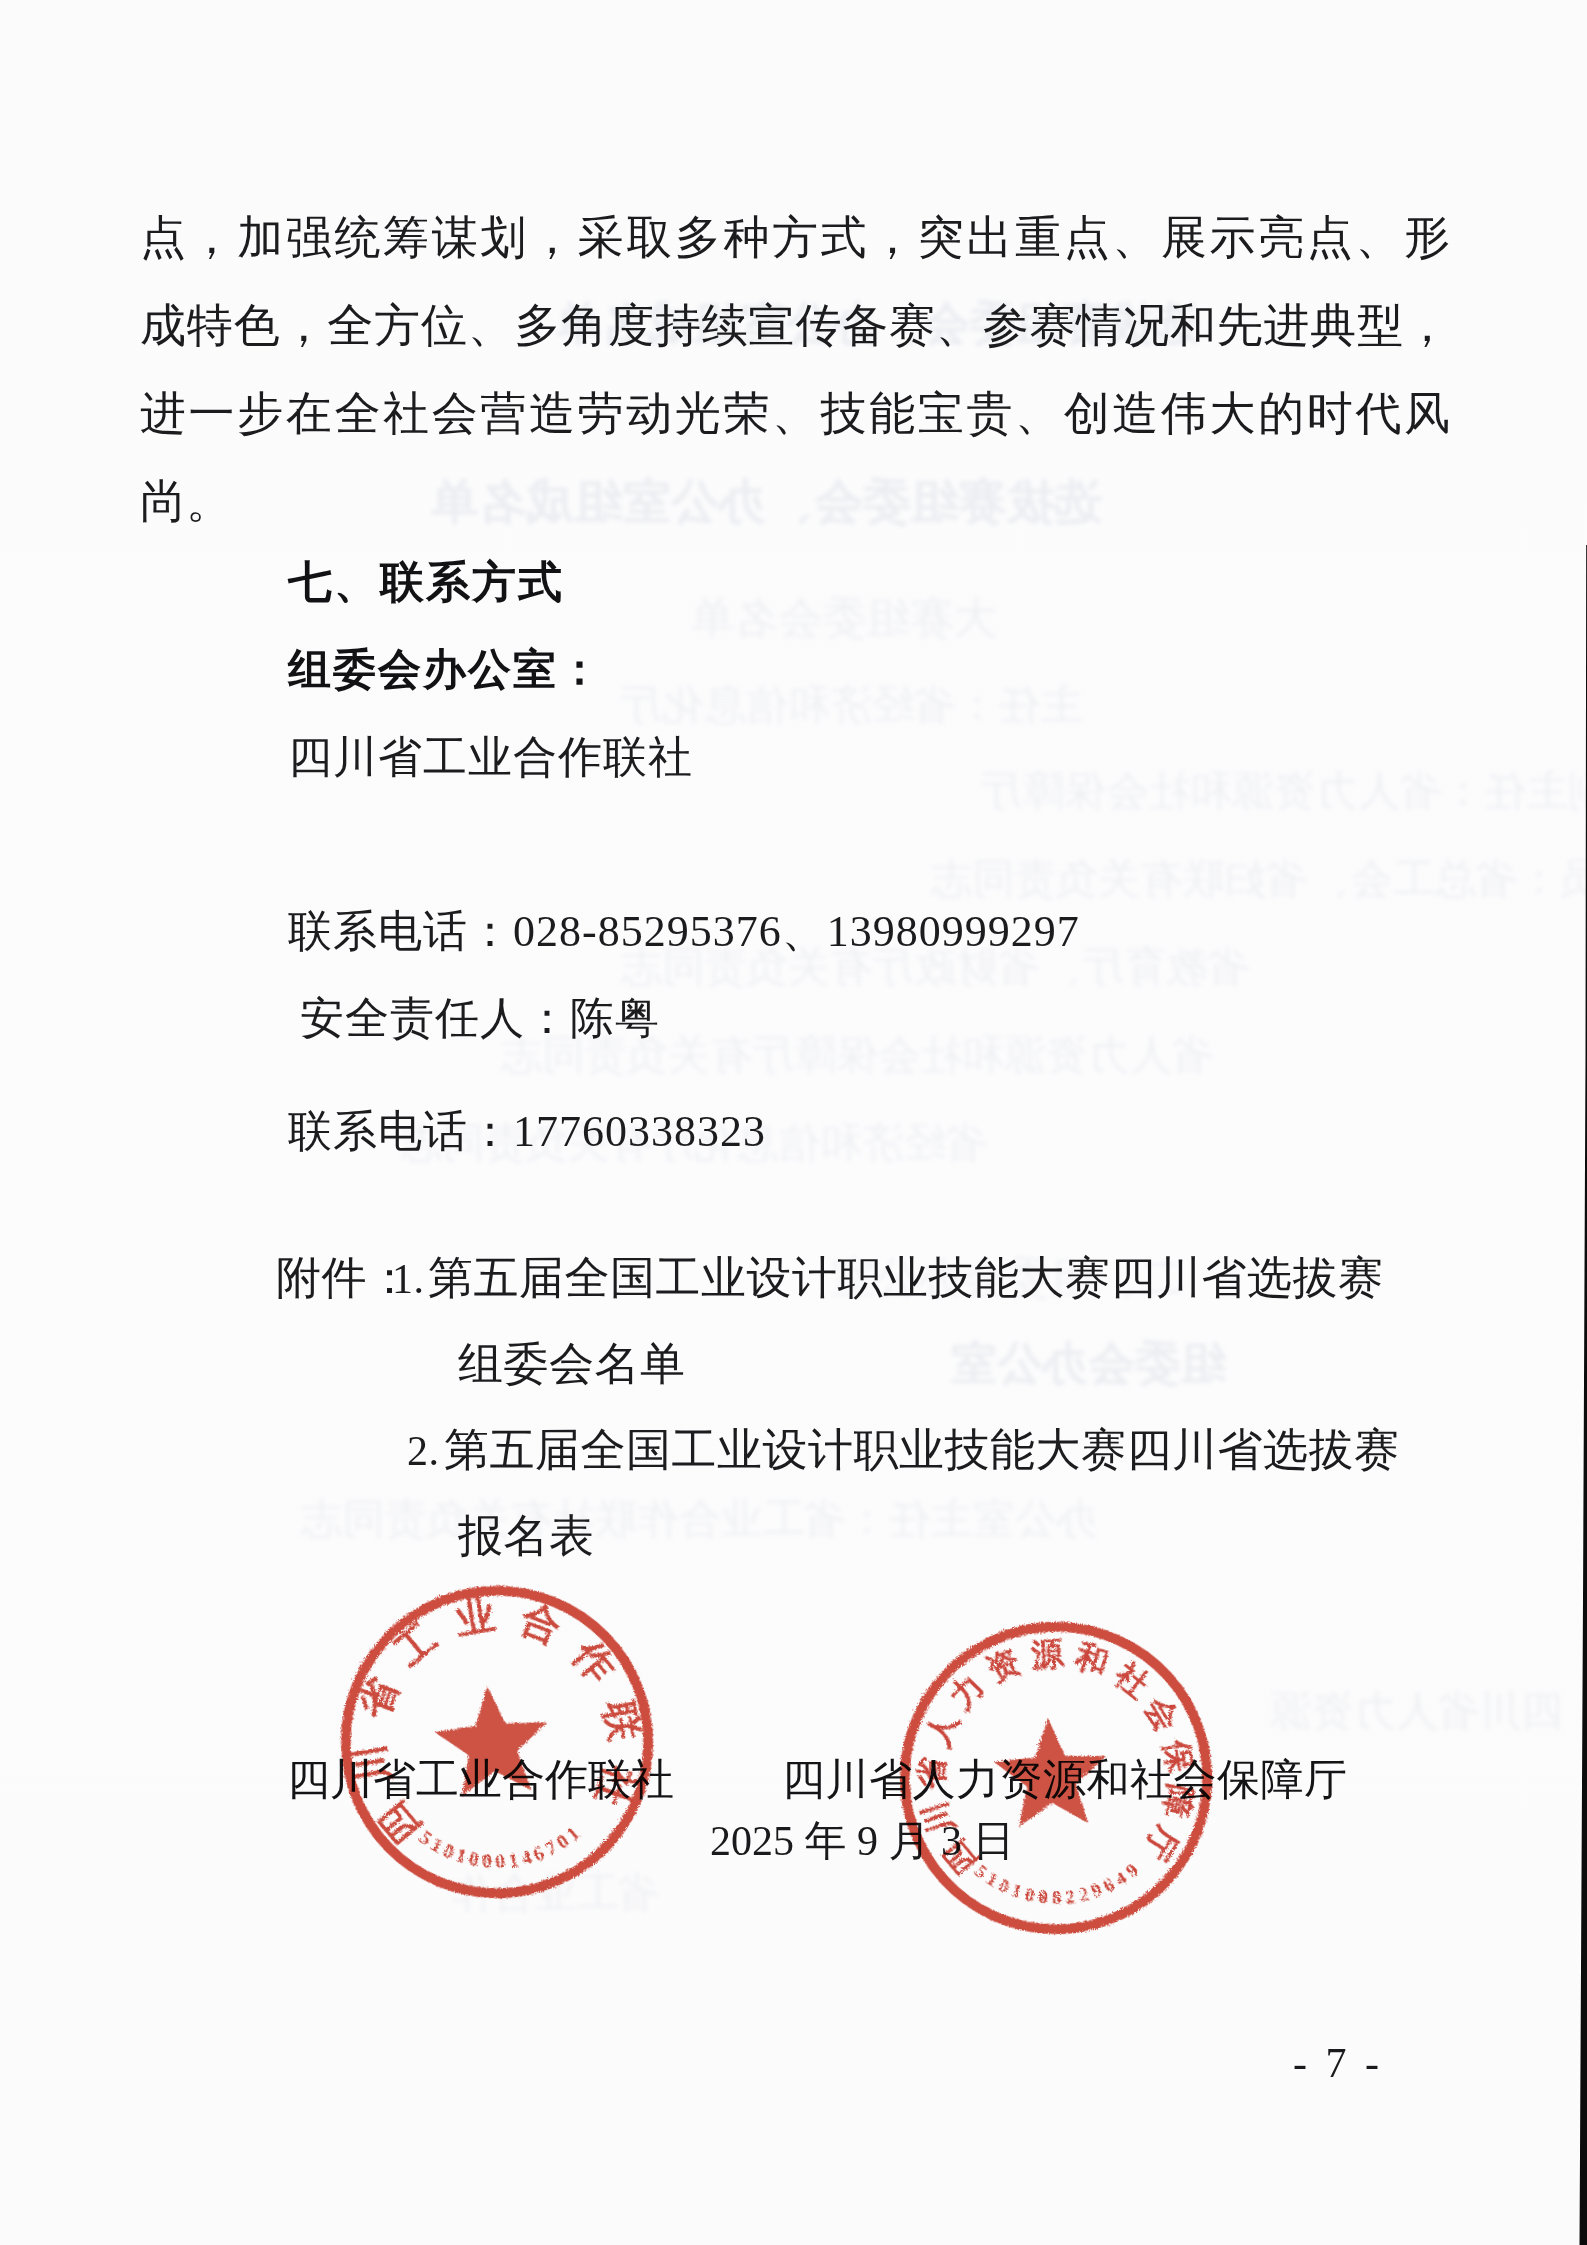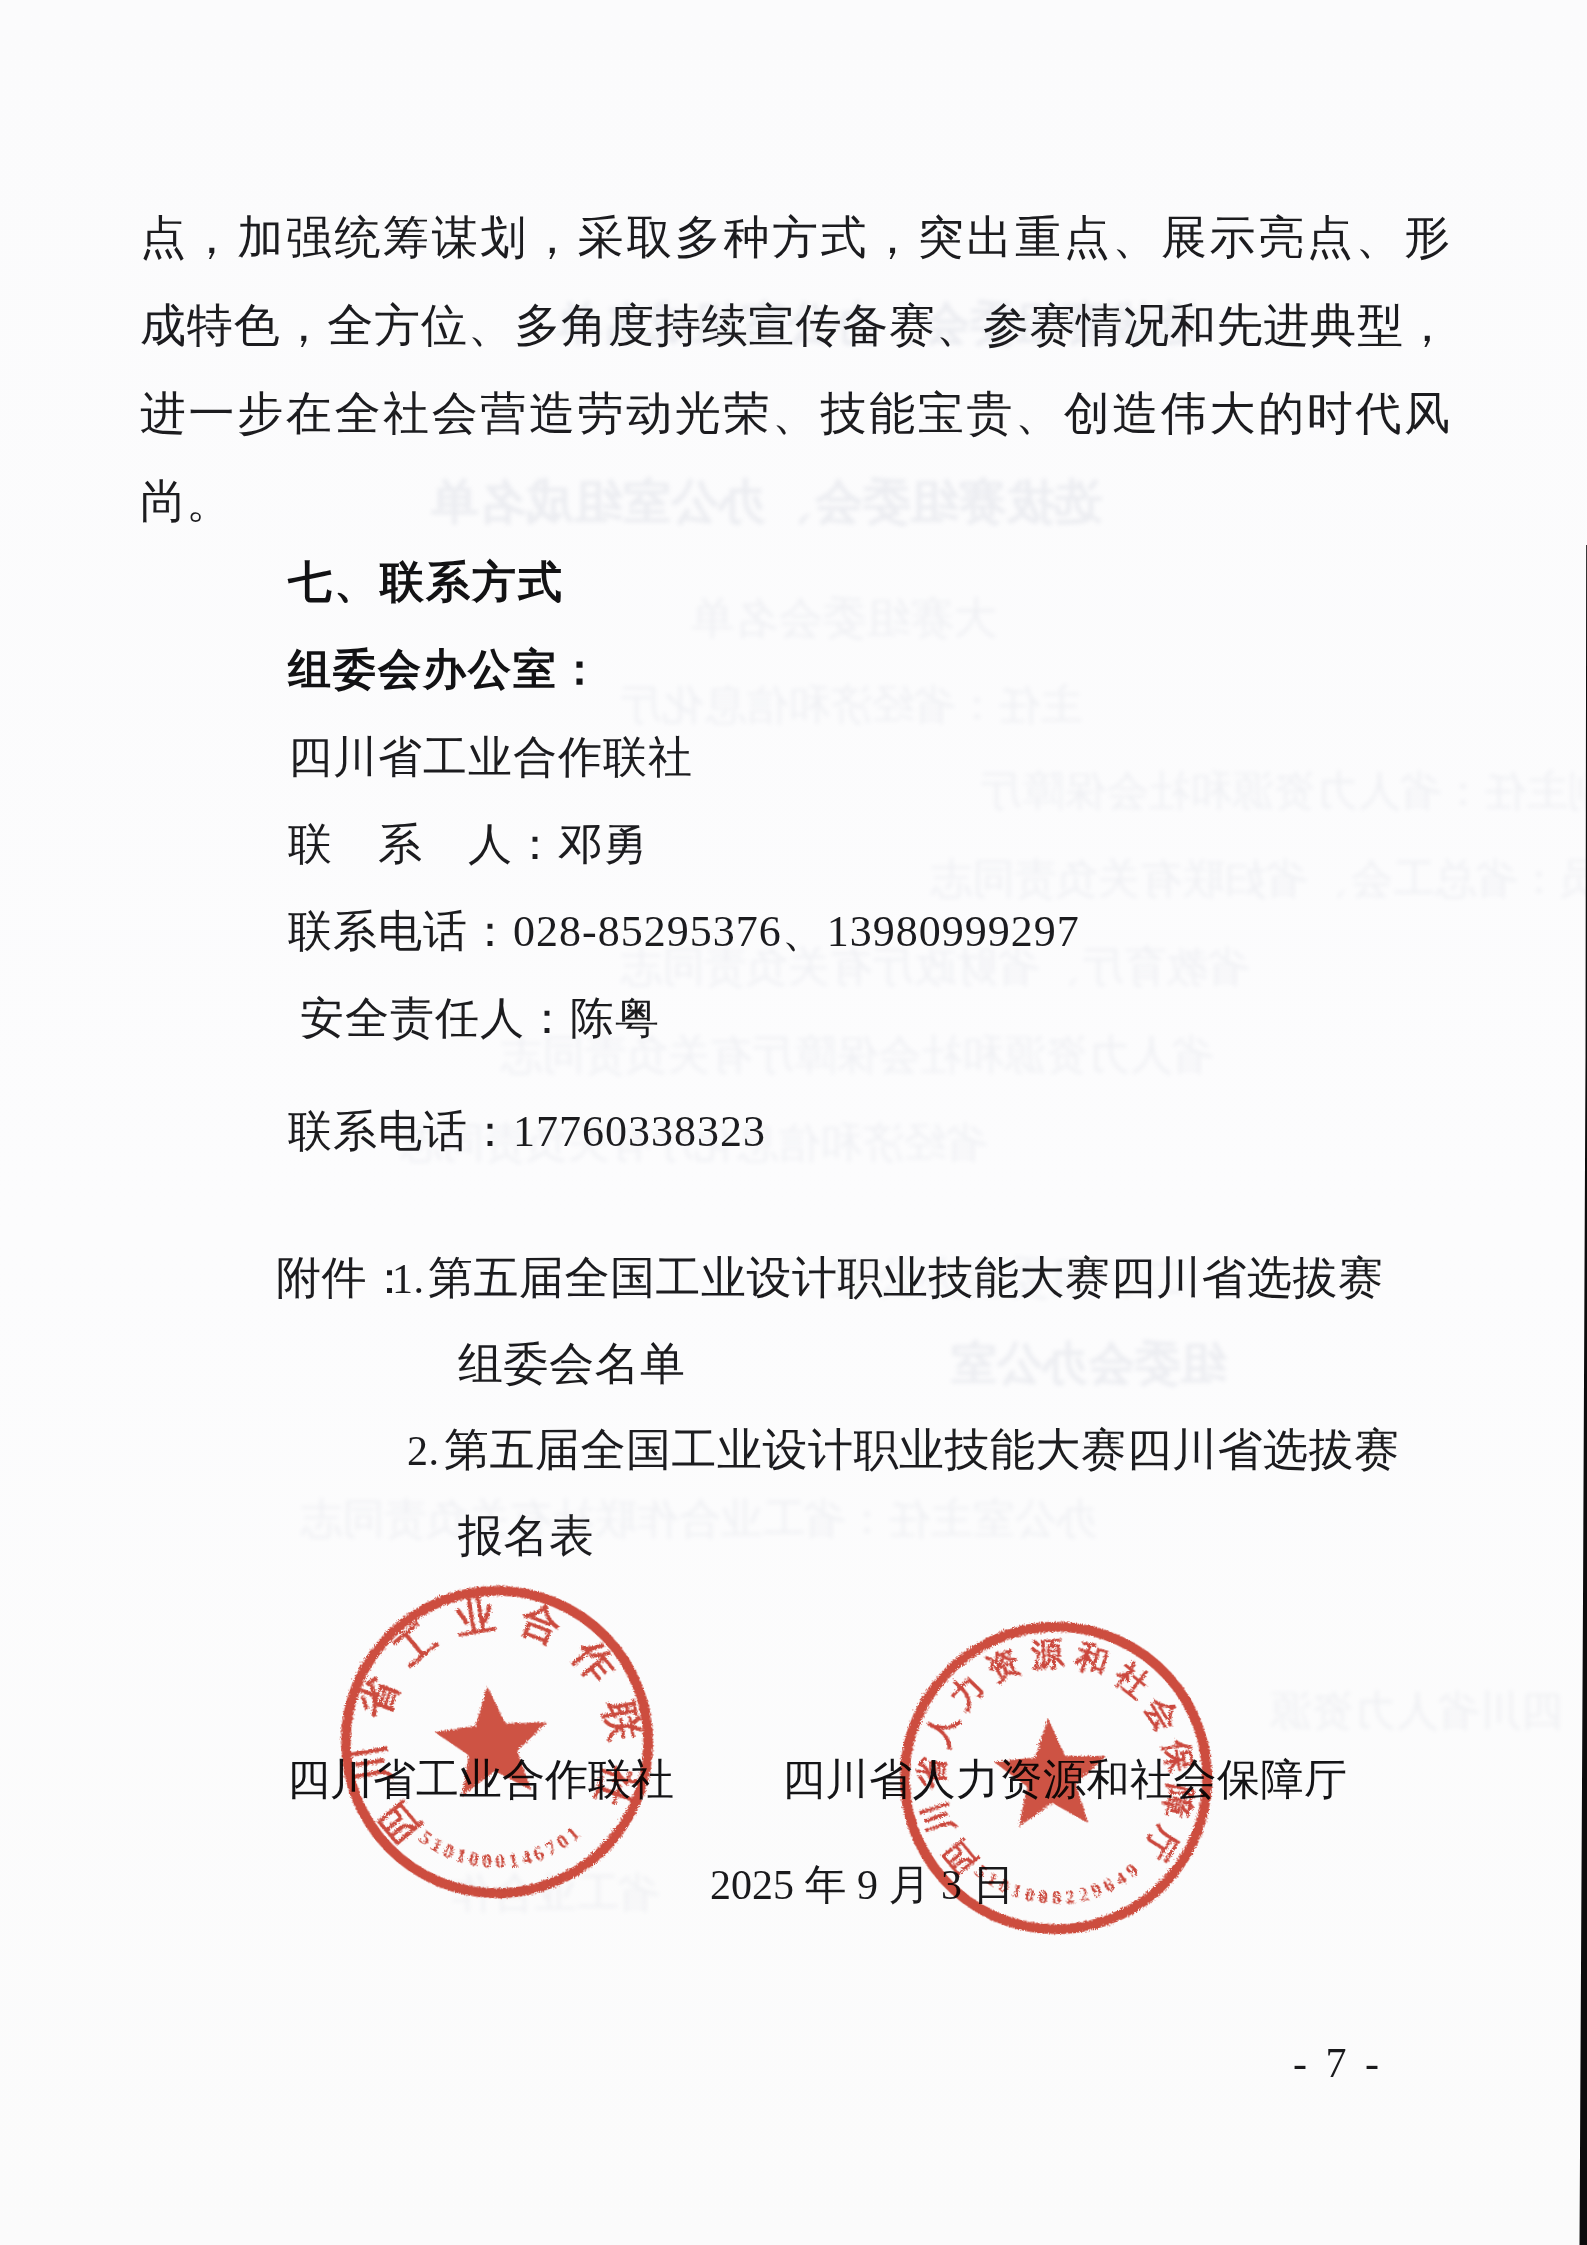--- a/index.html
+++ b/index.html
@@ -70,21 +70,20 @@
 
   <div class="bl" style="top:300px;">成特色，全方位、多角度持续宣传备赛、参赛情况和先进典型，</div>
   <div class="bl" style="top:212px;">点，加强统筹谋划，采取多种方式，突出重点、展示亮点、形</div>
   <div class="bl" style="top:388px;">进一步在全社会营造劳动光荣、技能宝贵、创造伟大的时代风</div>
   <div class="bl short" style="top:476px;">尚。</div>
 
   <div class="txt head" style="left:288px;top:560px;font-size:44px;">七、联系方式</div>
   <div class="txt head" style="left:288px;top:648px;font-size:43px;">组委会办公室：</div>
 
   <div class="txt contact" style="left:288px;top:736px;">四川省工业合作联社</div>
-  <div class="txt contact" style="left:288px;top:823px;">联　系　人：邓勇</div>
   <div class="txt contact" style="left:288px;top:910px;">联系电话：028-85295376、13980999297</div>
   <div class="txt contact" style="left:300px;top:997px;">安全责任人：陈粤</div>
   <div class="txt contact" style="left:288px;top:1084px;margin-top:26px;">联系电话：17760338323</div>
 
   <div class="txt attach" style="left:276px;top:1256px;">附件：</div>
   <div class="txt attach" style="left:392px;top:1258px;font-size:42px;">1.</div>
   <div class="txt attach" style="left:428px;top:1256px;">第五届全国工业设计职业技能大赛四川省选拔赛</div>
   <div class="txt attach" style="left:458px;top:1342px;">组委会名单</div>
   <div class="txt attach" style="left:407px;top:1430px;font-size:42px;">2.</div>
   <div class="txt attach" style="left:444px;top:1428px;">第五届全国工业设计职业技能大赛四川省选拔赛</div>
@@ -128,19 +127,19 @@
       <polygon transform="translate(-5,-1)" opacity="0.85" fill="#c93627" points="0,-60 15.3,-21 57,-18.5 24.7,8 35.3,48.5 0,26 -35.3,48.5 -24.7,8 -57,-18.5 -15.3,-21"></polygon>
       <text font-size="33" fill="#c93627" opacity="0.9">
         <textPath href="#arcTop2" textLength="535" lengthAdjust="spacing">四川省人力资源和社会保障厅</textPath>
       </text>
       <text font-size="19" letter-spacing="2.5" fill="#c93627" opacity="0.9">
         <textPath href="#arcBot2" textLength="185" lengthAdjust="spacing">5101008229649</textPath>
       </text>
     </g>
   </svg>
 
-  <div class="txt date" style="left:710px;top:1864px;">2025 年 9 月 3 日</div>
+  <div class="txt date" style="left:710px;top:1820px;">2025 年 9 月 3 日</div>
 
   <div class="txt pagenum" style="left:1293px;top:2042px;">- 7 -</div>
 
   <div class="edge-wedge"></div>
 
 </div>
 
 </body></html>

